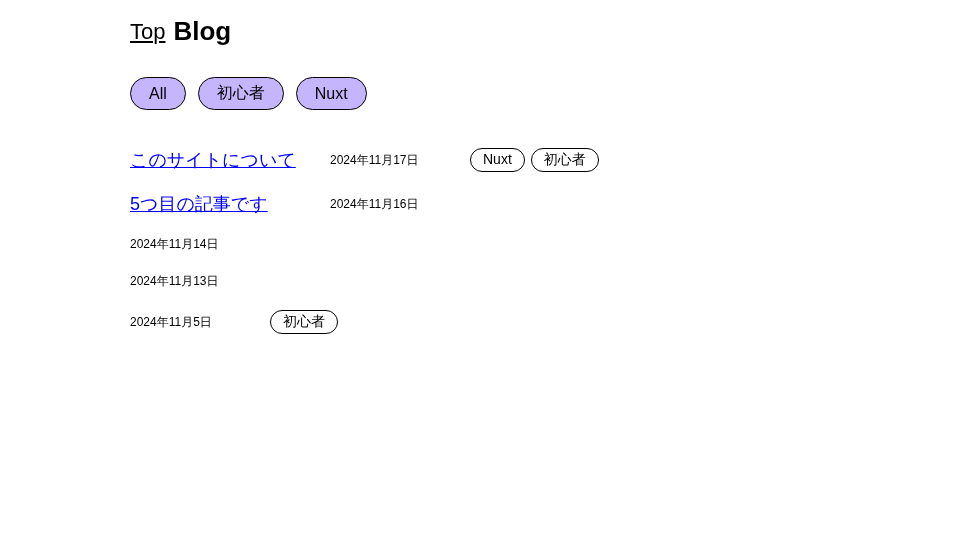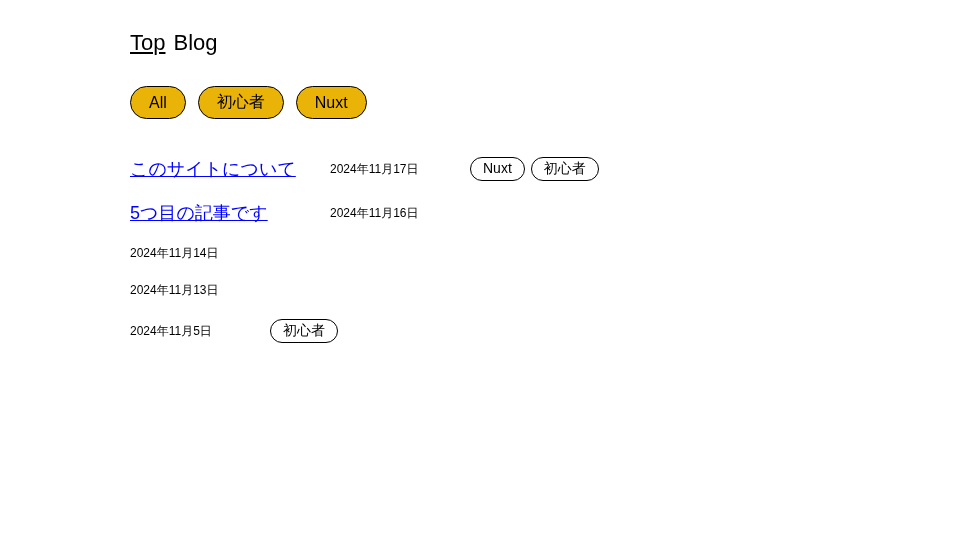--- a/index.html
+++ b/index.html
@@ -10,54 +10,54 @@
 
     body {
       background: #ffffff;
       font-family: -apple-system, BlinkMacSystemFont, "Segoe UI", sans-serif;
       width: 960px;
       height: 540px;
       overflow: hidden;
     }
 
     .page-container {
-      padding: 30px 130px;
+      padding: 16px 130px;
     }
 
     .breadcrumb {
       display: flex;
       align-items: center;
       gap: 8px;
       margin-bottom: 30px;
     }
 
     .breadcrumb-top {
       color: #000000;
       text-decoration: underline;
       font-size: 22px;
       cursor: pointer;
     }
 
     .breadcrumb-current {
-      font-size: 22px;
-      font-weight: normal;
+      font-size: 26px;
+      font-weight: bold;
       color: #000000;
     }
 
     .filter-buttons {
       display: flex;
       gap: 12px;
       margin-bottom: 28px;
     }
 
     .filter-btn {
       border: 1.5px solid #000000;
       border-radius: 20px;
       padding: 5px 18px;
-      background: #eab308;
+      background: #c4b5fd;
       font-size: 16px;
       cursor: pointer;
       color: #000000;
       font-family: inherit;
     }
 
     .blog-list {
       display: flex;
       flex-direction: column;
       gap: 0px;

